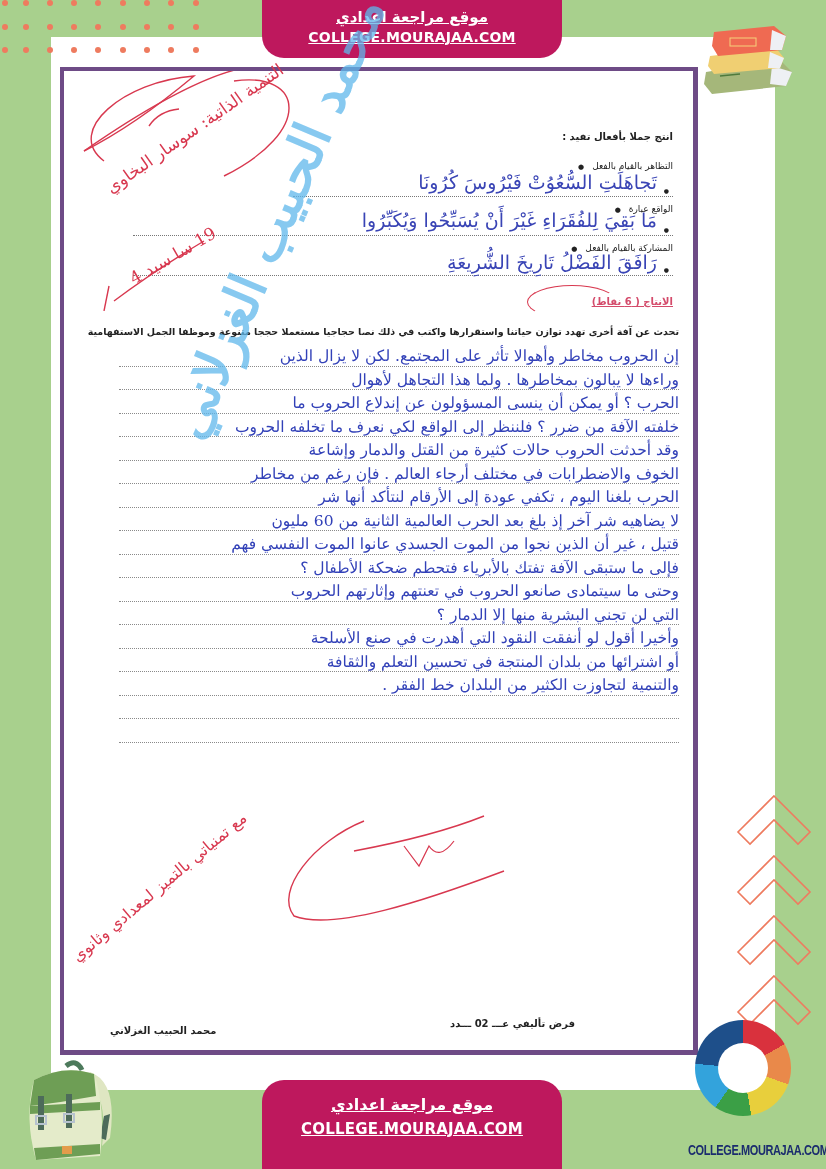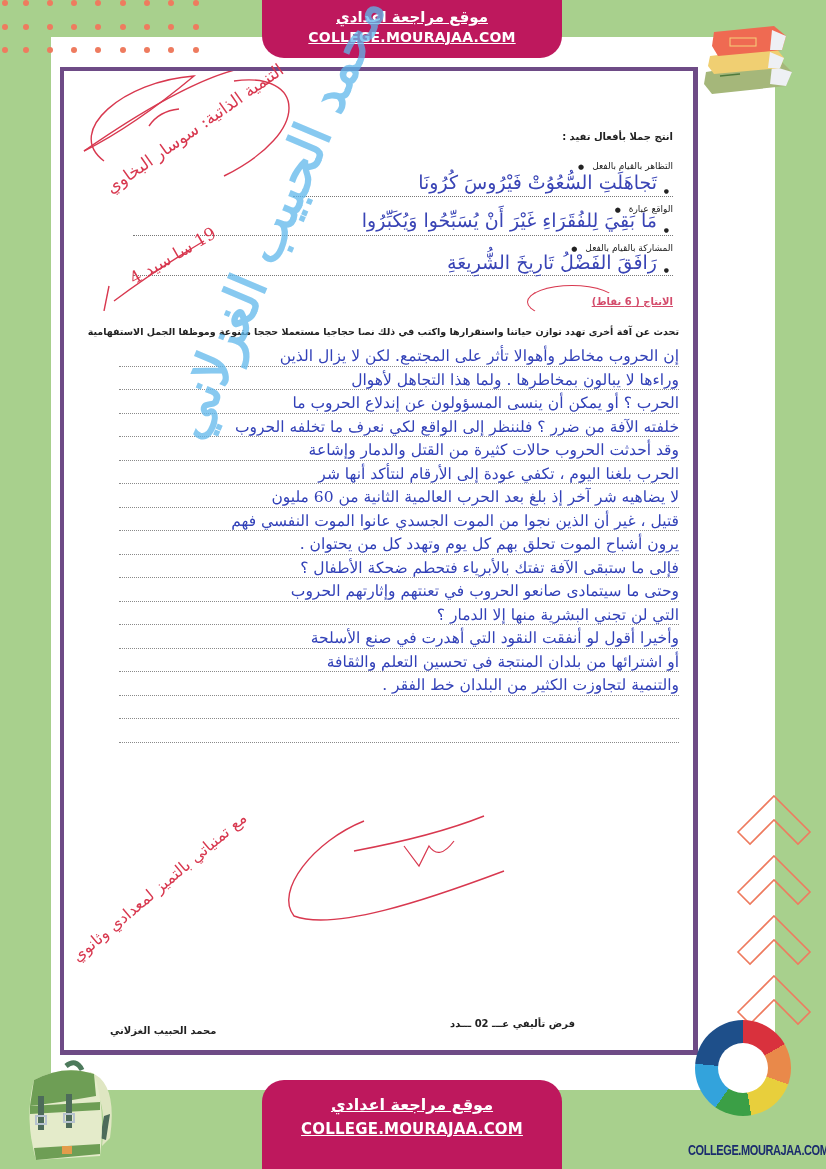--- a/index.html
+++ b/index.html
@@ -145,24 +145,24 @@
   <div class="red-ellipse" style="right:76px; top:214px; width:90px; height:34px; border-right-color:transparent; border-bottom-color:transparent;"></div>
 
   <div class="essay-prompt">تحدث عن آفة أخرى تهدد توازن حياتنا واستقرارها واكتب في ذلك نصا حجاجيا مستعملا حججا متنوعة وموظفا الجمل الاستفهامية</div>
 
   <div class="essay">
     <div class="essay-line">إن الحروب مخاطر وأهوالا تأثر على المجتمع. لكن لا يزال الذين</div>
     <div class="essay-line">وراءها لا يبالون بمخاطرها . ولما هذا التجاهل لأهوال</div>
     <div class="essay-line">الحرب ؟ أو يمكن أن ينسى المسؤولون عن إندلاع الحروب ما</div>
     <div class="essay-line">خلفته الآفة من ضرر ؟ فلننظر إلى الواقع لكي نعرف ما تخلفه الحروب</div>
     <div class="essay-line">وقد أحدثت الحروب حالات كثيرة من القتل والدمار وإشاعة</div>
+    <div class="essay-line">الخوف والاضطرابات في مختلف أرجاء العالم . فإن رغم من مخاطر</div>
     <div class="essay-line">الحرب بلغنا اليوم ، تكفي عودة إلى الأرقام لنتأكد أنها شر</div>
     <div class="essay-line">لا يضاهيه شر آخر إذ بلغ بعد الحرب العالمية الثانية من 60 مليون</div>
     <div class="essay-line">قتيل ، غير أن الذين نجوا من الموت الجسدي عانوا الموت النفسي فهم</div>
-    <div class="essay-line">يرون أشباح الموت تحلق بهم كل يوم وتهدد كل من يحتوان .</div>
     <div class="essay-line">فإلى ما ستبقى الآفة تفتك بالأبرياء فتحطم ضحكة الأطفال ؟</div>
     <div class="essay-line">وحتى ما سيتمادى صانعو الحروب في تعنتهم وإثارتهم الحروب</div>
     <div class="essay-line">التي لن تجني البشرية منها إلا الدمار ؟</div>
     <div class="essay-line">وأخيرا أقول لو أنفقت النقود التي أهدرت في صنع الأسلحة</div>
     <div class="essay-line">أو اشترائها من بلدان المنتجة في تحسين التعلم والثقافة</div>
     <div class="essay-line">والتنمية لتجاوزت الكثير من البلدان خط الفقر .</div>
     <div class="essay-line"></div>
     <div class="essay-line"></div>
   </div>
 

